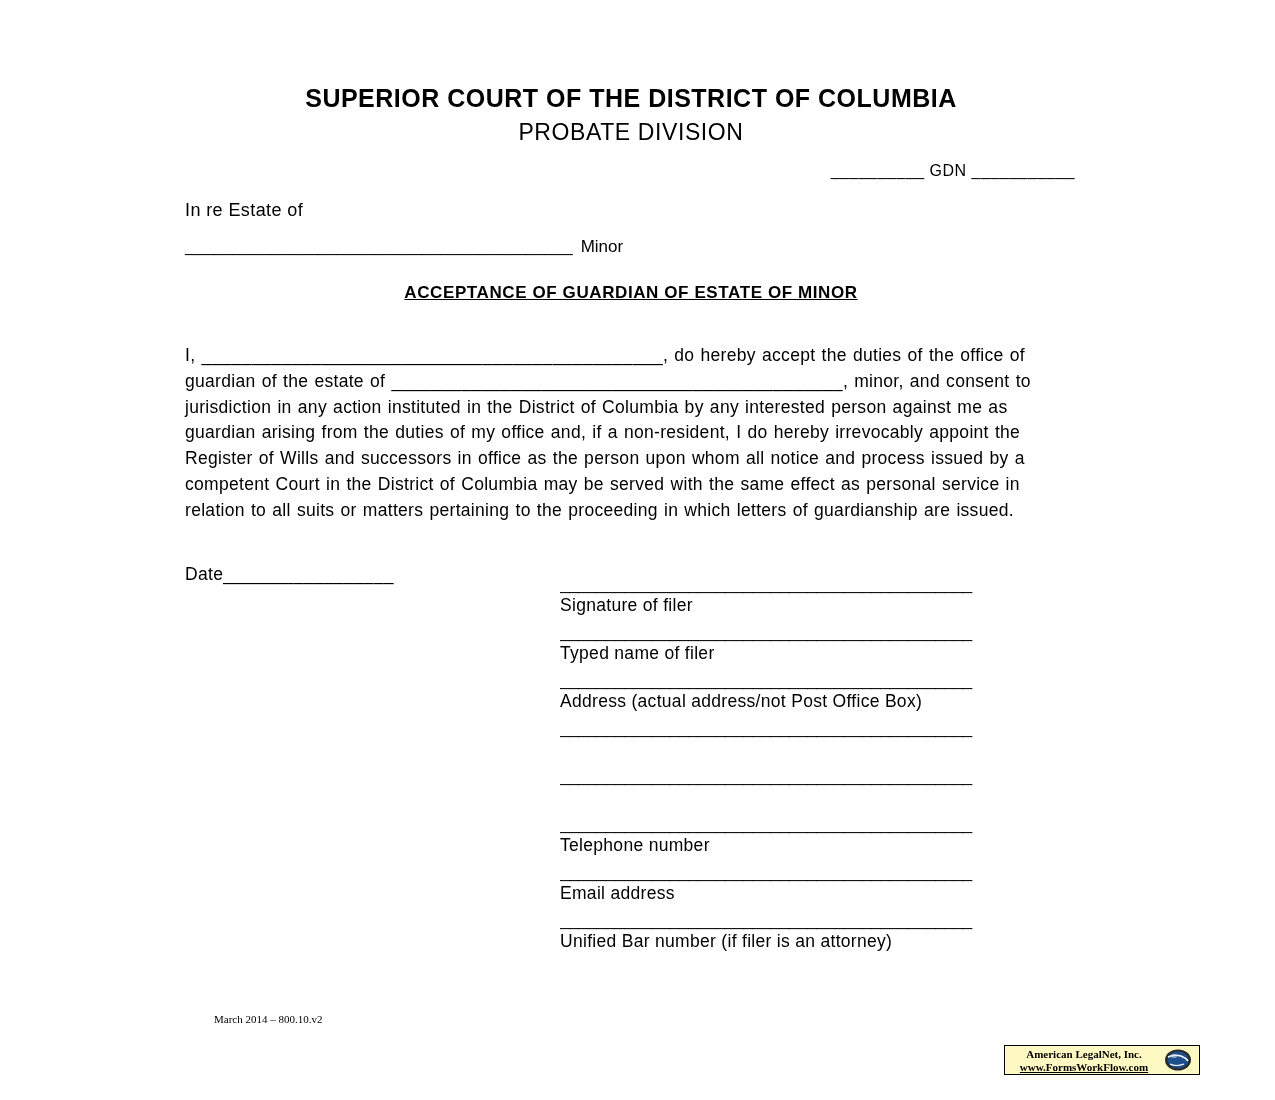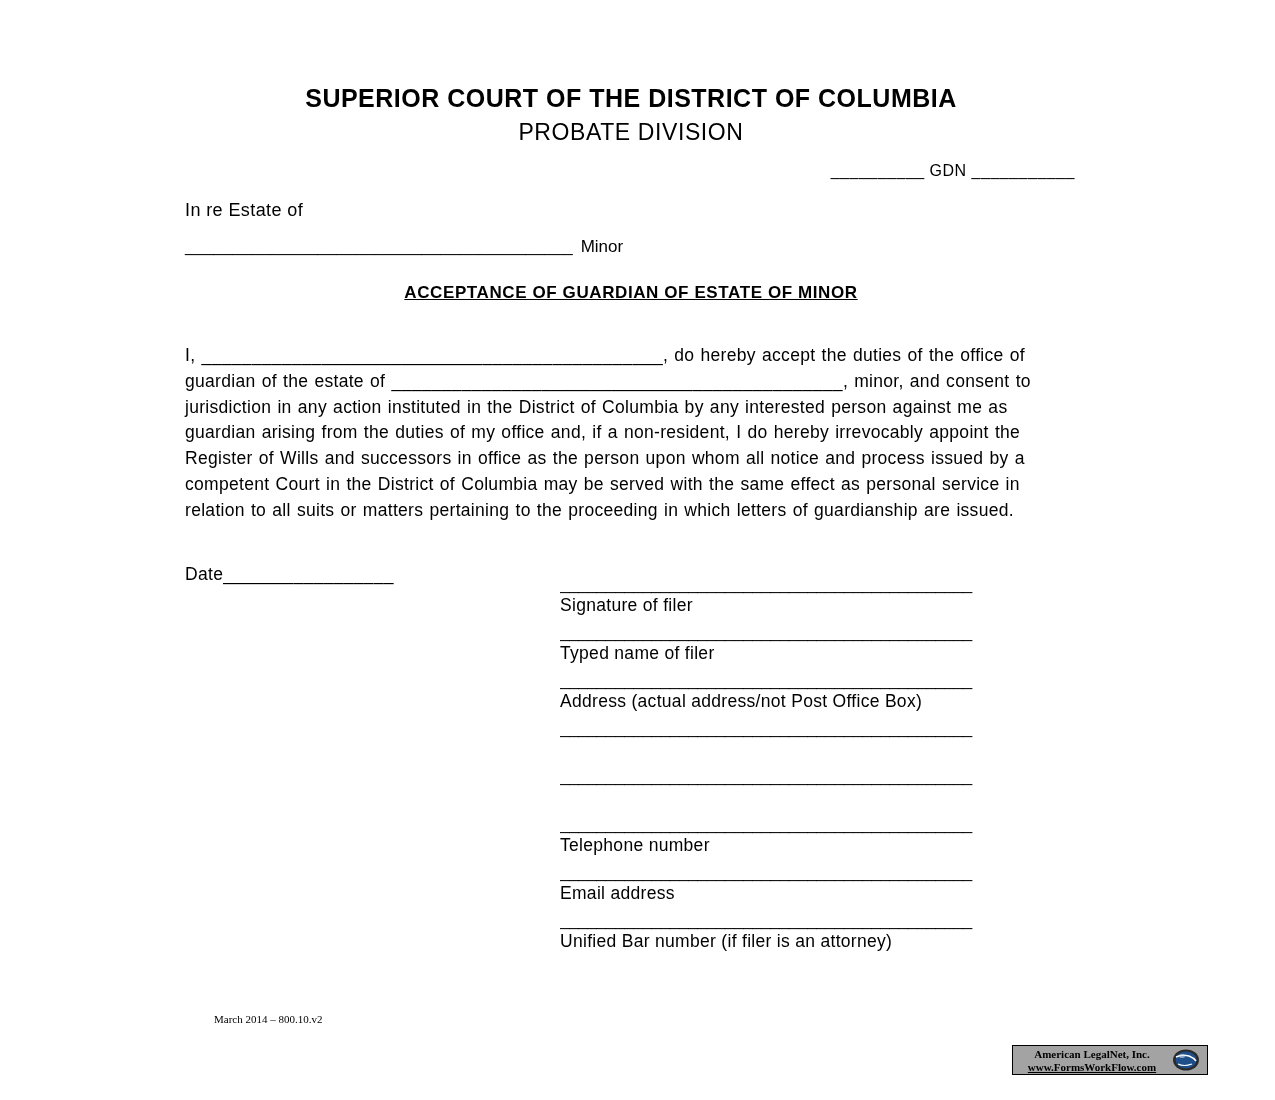--- a/index.html
+++ b/index.html
@@ -135,23 +135,22 @@
     margin-left: 29px;
   }
 
   .stamp {
     position: absolute;
     left: 1004px;
     top: 1045px;
     width: 196px;
     height: 30px;
     border: 1.5px solid #000000;
-    background: #a3a3a3;
+    background: #fef9c3;
     box-sizing: border-box;
-    margin-left: 8px;
   }
   .stamp-text {
     position: absolute;
     left: 4px;
     top: 2px;
     width: 150px;
     text-align: center;
     font-family: "Liberation Serif", serif;
   }
   .stamp-line1 {

